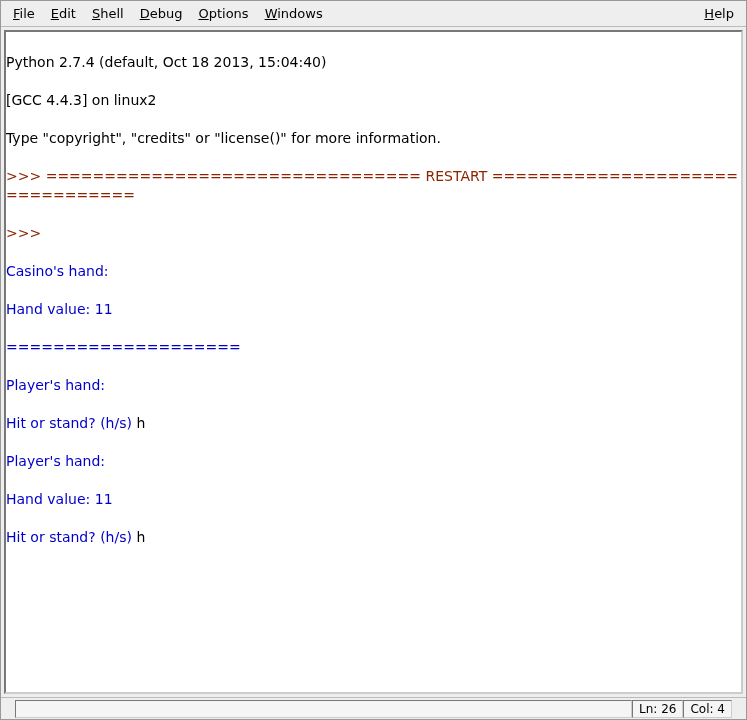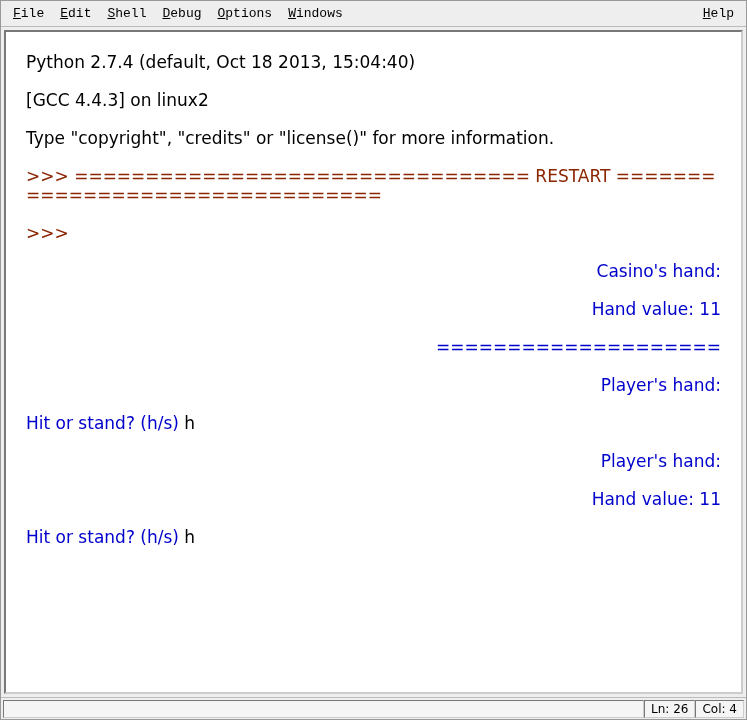--- a/index.html
+++ b/index.html
@@ -26,59 +26,58 @@
     align-items: center;
     background: #eeeeee;
     border-bottom: 1px solid #bbb;
     padding: 2px 4px;
     height: 26px;
   }
   .menu-item {
     padding: 2px 8px;
     cursor: pointer;
     color: #000;
-    font-family: Liberation Mono, monospace;
   }
   .menu-underline {
     text-decoration: underline;
   }
   .menu-spacer {
     flex: 1;
   }
   .content-wrap {
     flex: 1;
     padding: 3px;
     display: flex;
     overflow: hidden;
   }
   .terminal {
     flex: 1;
     background: #ffffff;
     border: 2px inset #ccc;
     overflow-y: auto;
     overflow-x: hidden;
     font-family: "DejaVu Sans", "Liberation Sans", Arial, sans-serif;
-    font-size: 17px;
+    font-size: 14px;
     line-height: 19px;
-    padding: 2px 20px;
+    padding: 2px 0;
     white-space: pre-wrap;
     word-break: break-all;
   }
   .term-line { display: block; }
   .c-black { color: #000000; }
-  .c-blue { color: #0000cc; text-align: right; }
+  .c-blue { color: #0000cc; }
   .c-brown { color: #8b2500; }
   .statusbar {
     display: flex;
     justify-content: flex-end;
     align-items: center;
     background: #eeeeee;
     border-top: 1px solid #bbb;
     height: 22px;
-    padding: 0 2px;
+    padding: 0 14px;
     font-size: 12px;
   }
   .status-cell {
     border: 1px inset #ccc;
     padding: 1px 6px;
     background: #f5f5f5;
     height: 18px;
     display: flex;
     align-items: center;
   }

